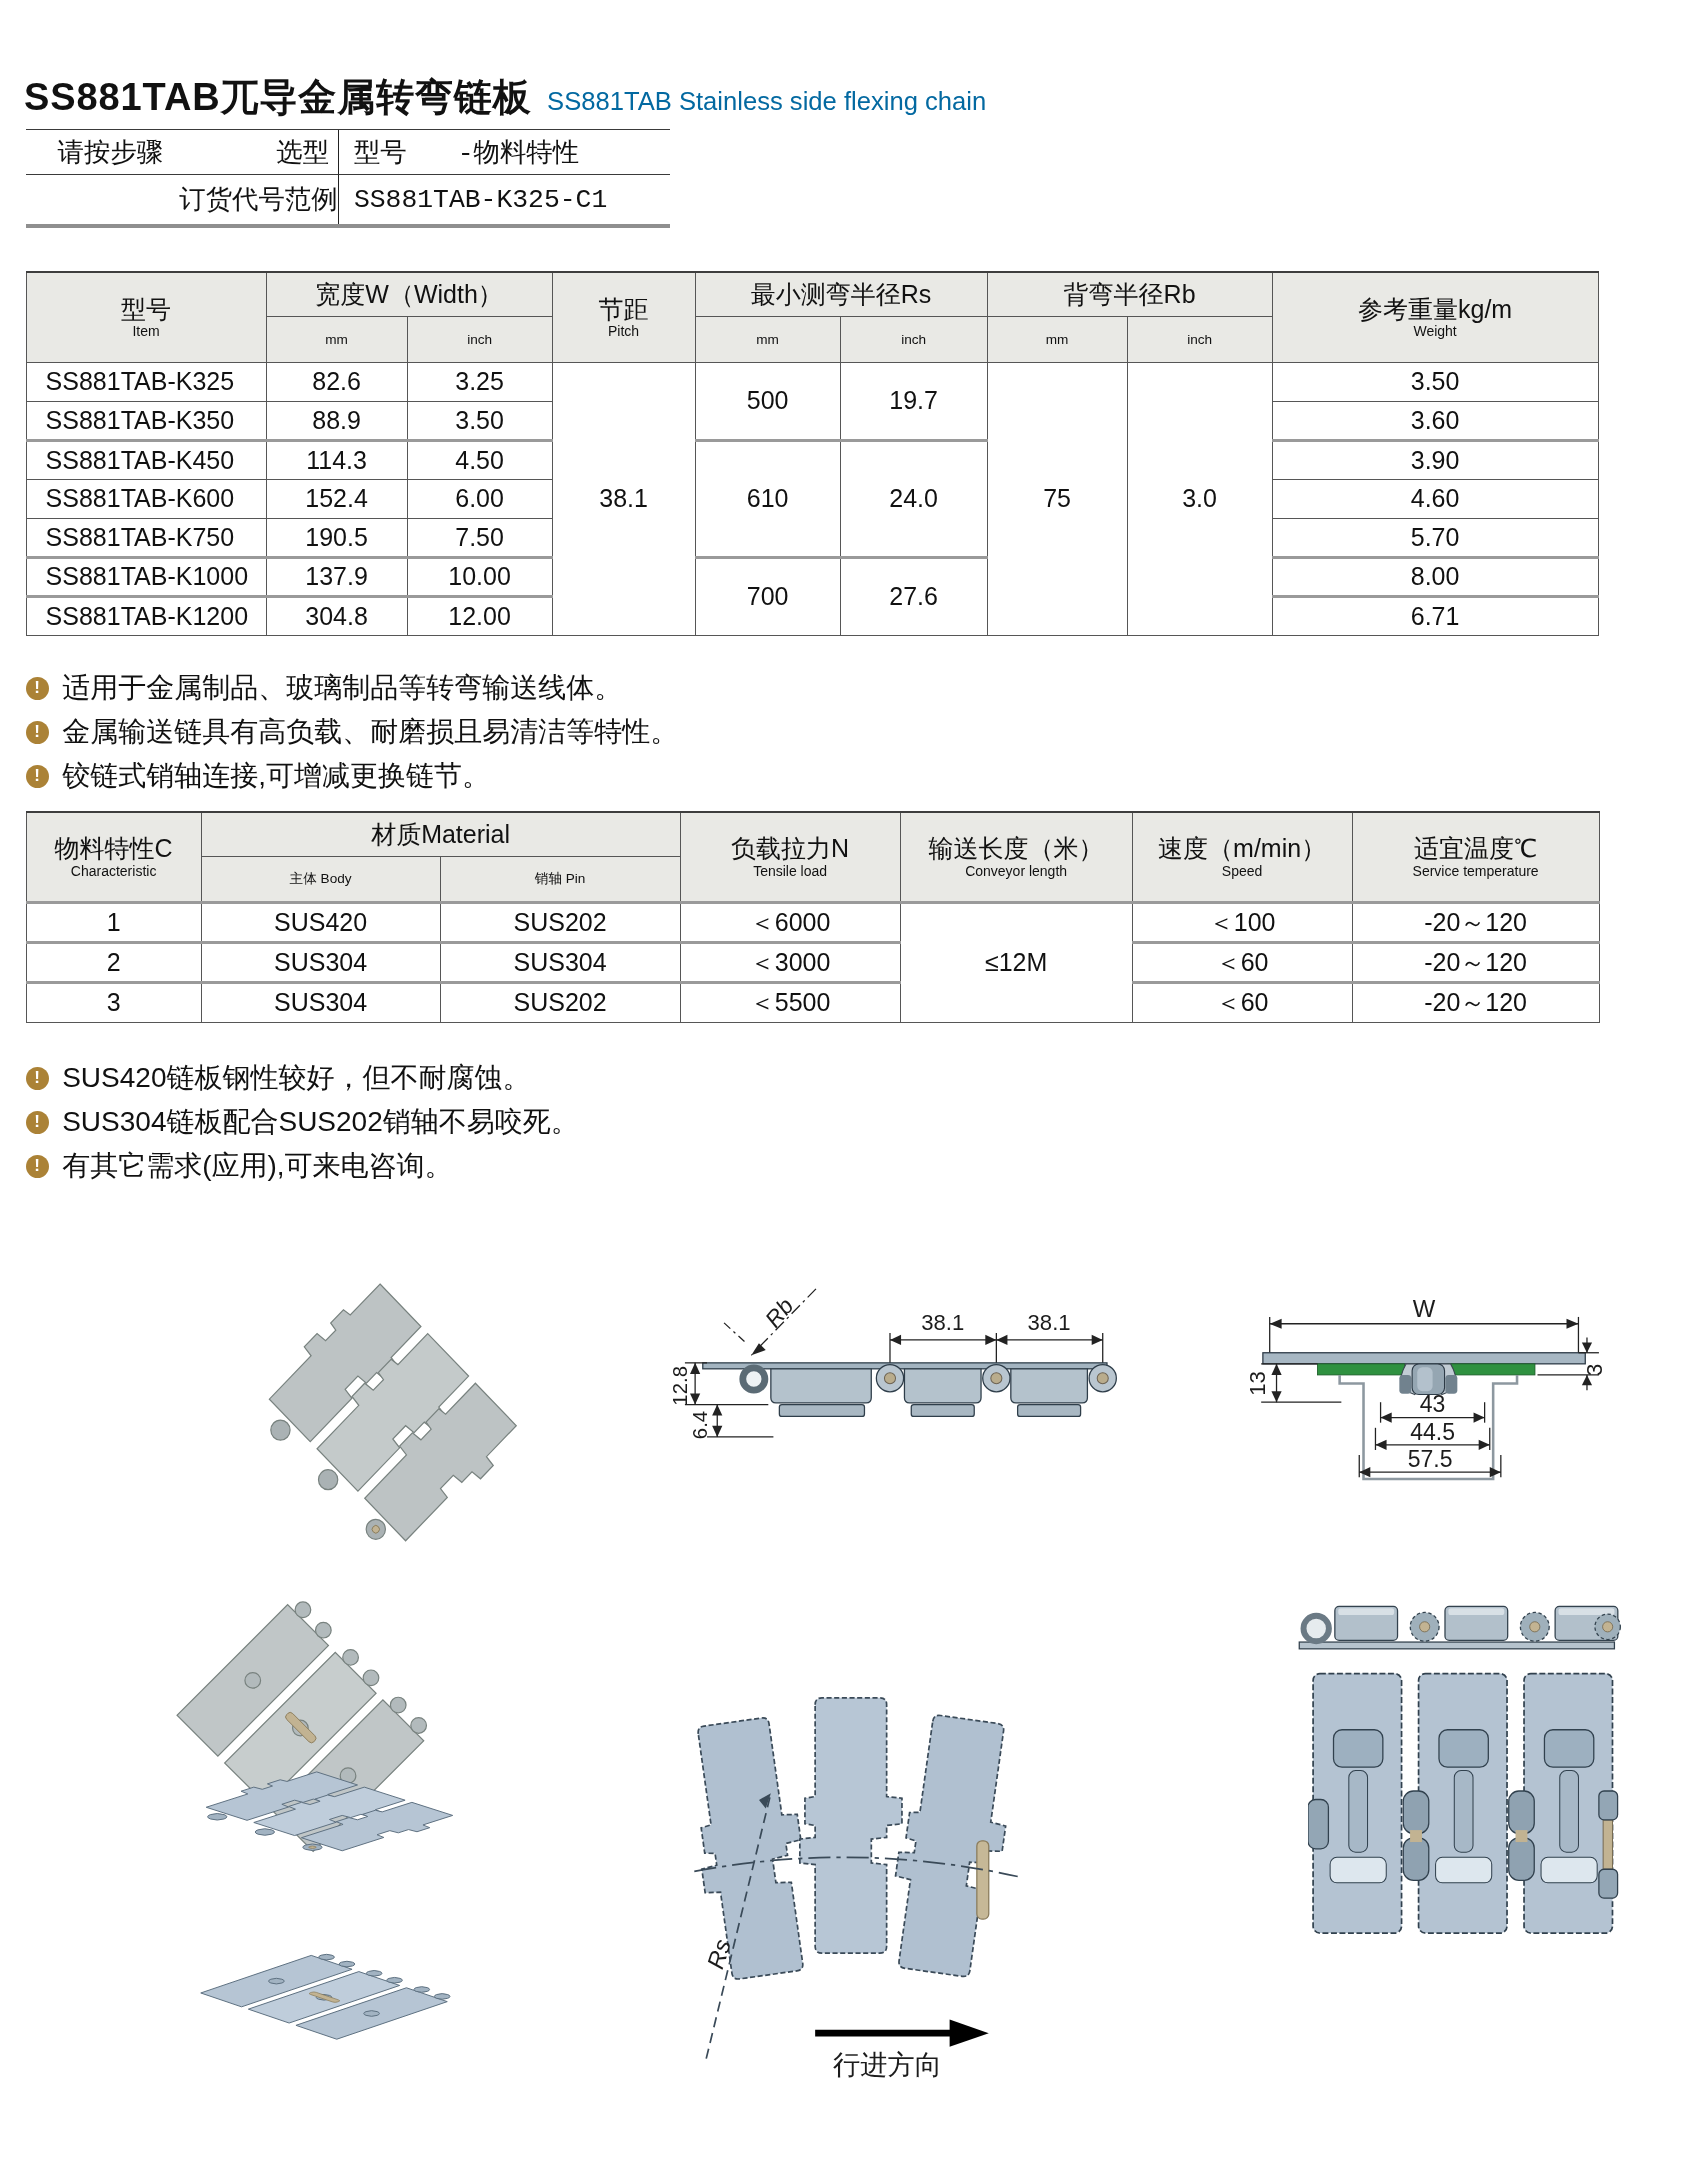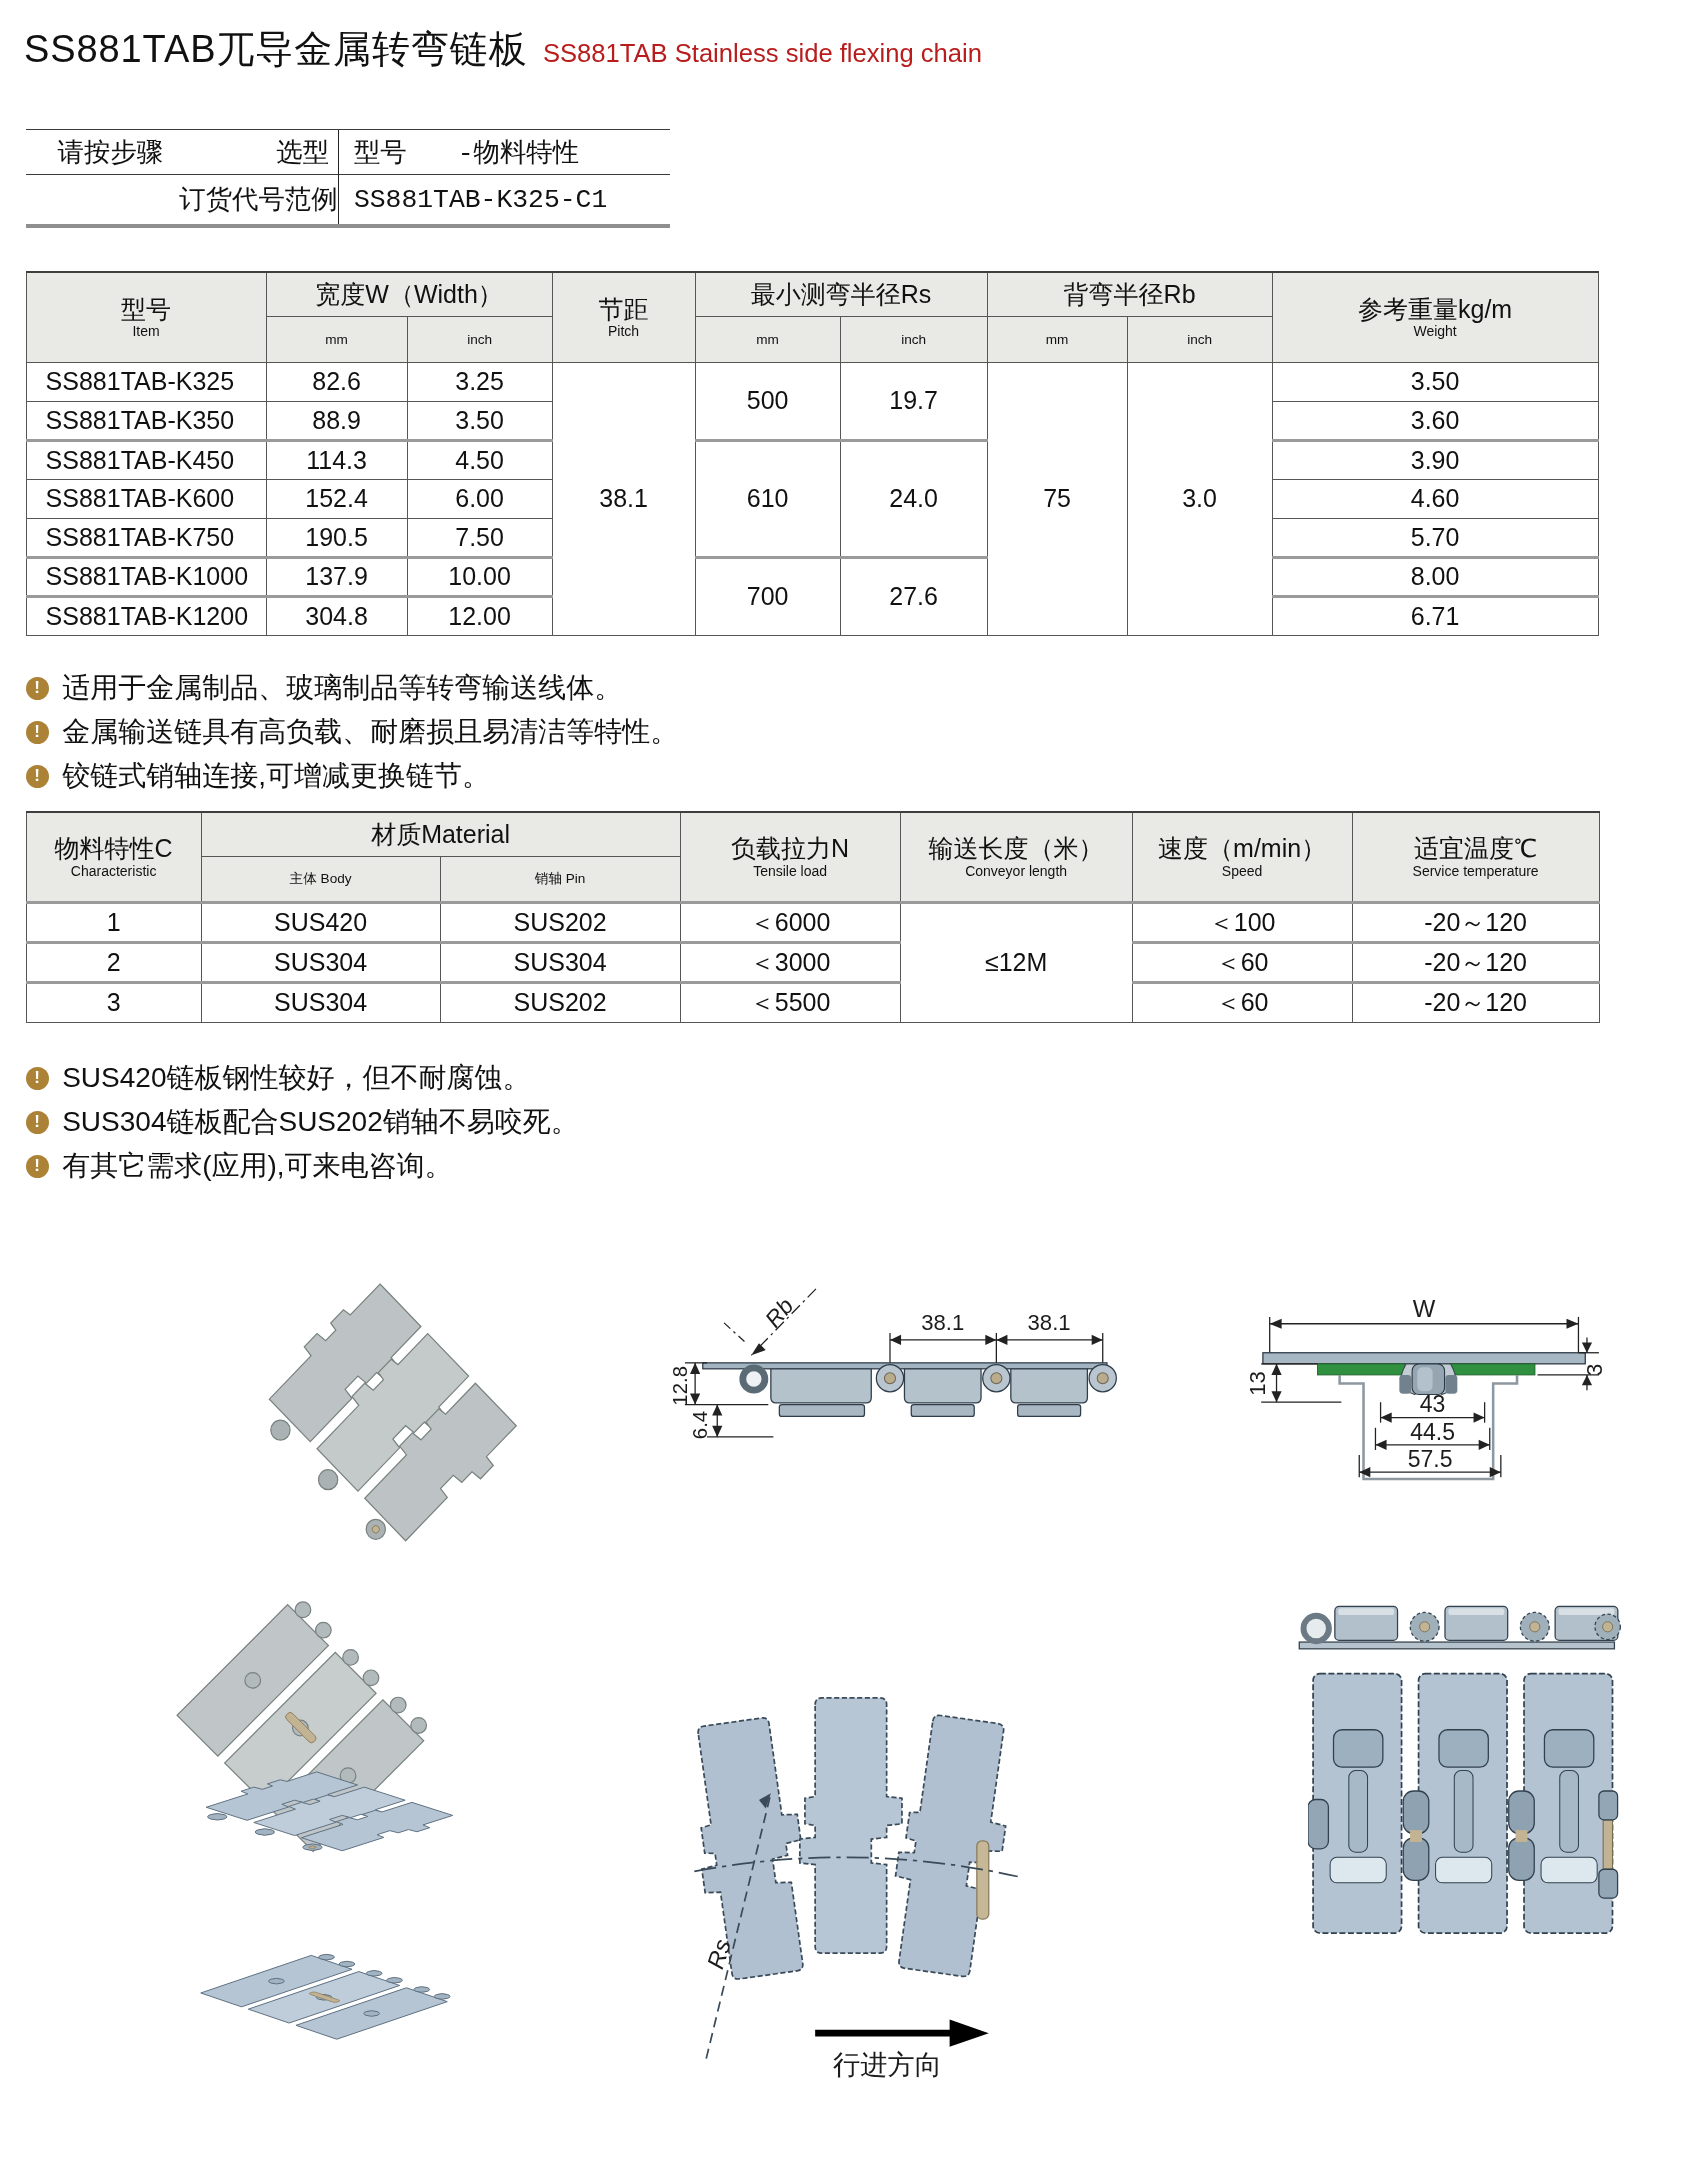--- a/index.html
+++ b/index.html
@@ -5,22 +5,22 @@
   html,body{margin:0;padding:0;}
   body{
     width:1696px;height:2181px;position:relative;background:#ffffff;
     font-family:"Liberation Sans",sans-serif;color:#111;
     -webkit-font-smoothing:antialiased;
   }
   .abs{position:absolute;}
 
   
   .title-row{position:absolute;left:24px;top:24px;display:flex;align-items:baseline;white-space:nowrap;}
-  .title-cn{font-size:38px;font-weight:400;letter-spacing:0.9px;}
-  .title-en{font-size:25.6px;margin-left:15.3px;color:#b91c1c;}
+  .title-cn{font-size:38px;font-weight:700;letter-spacing:0.9px;margin-top:48px;}
+  .title-en{font-size:25.6px;margin-left:15.3px;color:#0369a1;}
 
   
   .order{position:absolute;left:25.6px;top:129px;width:644px;
     border-top:1.7px solid #3a3a3a;border-bottom:4.3px solid #8f8f8f;
     display:grid;grid-template-columns:312px 332px;font-family:Liberation Mono, monospace;}
   .order .c{display:flex;align-items:center;font-size:26.4px;}
   .order .r1{height:44px;border-bottom:1.7px solid #3a3a3a;}
   .order .r2{height:49px;}
   .order .right{border-left:1.7px solid #222;padding-left:15.3px;}
   .order .steps{justify-content:space-between;padding-left:32px;padding-right:8.5px;}

